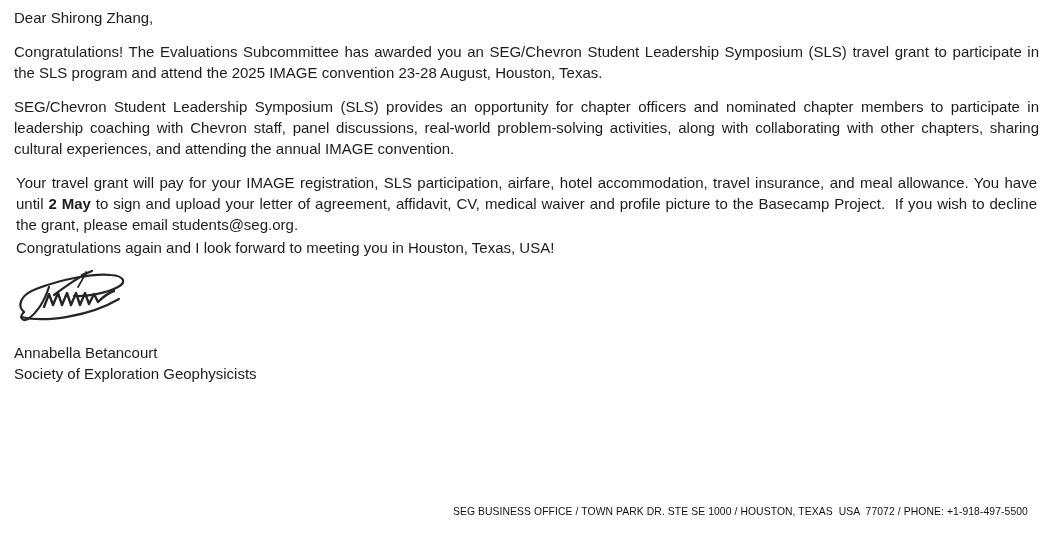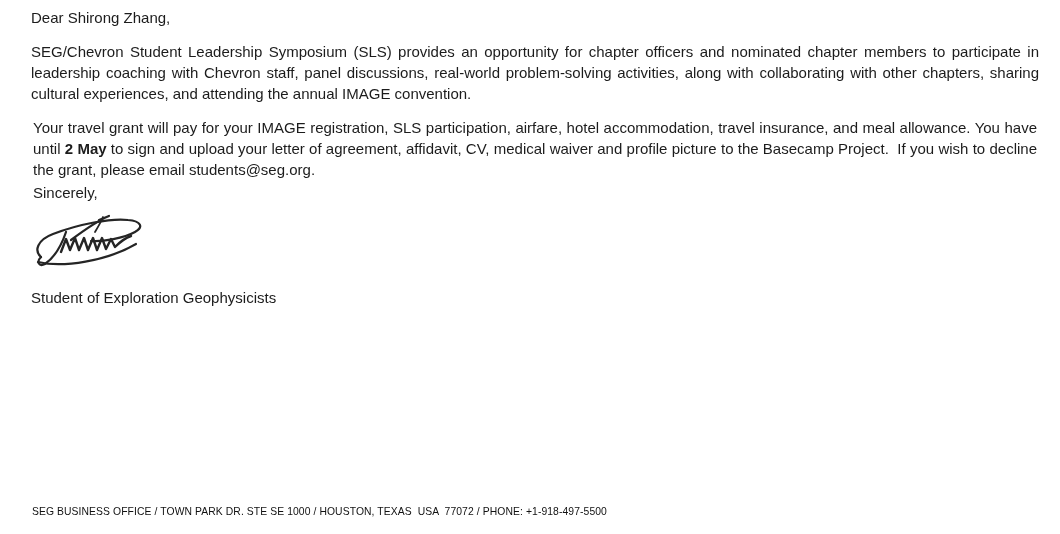--- a/index.html
+++ b/index.html
@@ -6,21 +6,21 @@
   html, body {
     width: 1060px;
     height: 534px;
     background: #ffffff;
     font-family: "Liberation Sans", sans-serif;
     color: #1c1c1c;
     overflow: hidden;
     position: relative;
   }
   .letter {
-    padding: 7px 21px 0 31px;
+    padding: 7px 21px 0 14px;
     font-size: 15px;
     line-height: 21px;
   }
   .letter p {
     text-align: justify;
     margin: 0 0 13px 0;
   }
   .letter p.tight {
     margin: 2px;
   }
@@ -32,64 +32,66 @@
   }
   .sig-block p {
     margin: 0;
     text-align: left;
   }
   .footer {
     position: absolute;
     left: 0;
     right: 0;
     top: 505px;
-    text-align: left;
+    text-align: right;
     font-size: 11.5px;
     color: #111;
   }
   .footer .condensed {
     display: inline-block;
     transform: scaleX(0.9);
     transform-origin: center;
     letter-spacing: 0.1px;
     white-space: pre;
   }
 </style>
 </head>
 <body>
 
 <div class="letter">
 
   <p>Dear Shirong Zhang,</p>
 
+  <p>Congratulations! The Evaluations Subcommittee has awarded you an SEG/Chevron Student Leadership Symposium (SLS) travel grant to participate in the SLS program and attend the 2025 IMAGE convention 23-28 August, Houston, Texas.</p>
 
   <p>SEG/Chevron Student Leadership Symposium (SLS) provides an opportunity for chapter officers and nominated chapter members to participate in leadership coaching with Chevron staff, panel discussions, real-world problem-solving activities, along with collaborating with other chapters, sharing cultural experiences, and attending the annual IMAGE convention.</p>
 
   <p class="tight"><span class="pre">Your travel grant will pay for your IMAGE registration, SLS participation, airfare, hotel accommodation, travel insurance, and meal allowance. You have until </span><b>2 May</b><span class="pre"> to sign and upload your letter of agreement, affidavit, CV, medical waiver and profile picture to the Basecamp Project.  If you wish to decline the grant, please email students@seg.org.</span></p>
 
+  <p class="tight">Congratulations again and I look forward to meeting you in Houston, Texas, USA!</p>
 
-  <p class="tight">Sincerely,</p>
 
   <div class="signature-wrap">
     <svg width="122" height="60" viewBox="0 0 122 60" fill="none" stroke="#252525" stroke-linecap="round" stroke-linejoin="round">
 
       <path stroke-width="2.2" d="M10 46 C3 40 6 29 22 23 C48 13 80 7 97 9 C110 10 113 16 104 21 C93 27 72 31 60 30"></path>
 
       <path stroke-width="2.2" d="M40 29 C52 20 66 10 78 5 L68 9"></path>
       <path stroke-width="1.8" d="M72 6 C70 11 67 16 64 21"></path>
 
       <path stroke-width="2.4" d="M30 41 L35 28 L39 39 L44 27 L48 39 L53 27 L57 39 L62 27 L66 39 L71 27 L75 38 L80 28 L84 36 C89 31 94 27 100 25"></path>
 
       <path stroke-width="2.2" d="M35 21 C31 33 24 46 14 53 C8 56 5 51 10 46"></path>
 
       <path stroke-width="2.2" d="M7 51 C32 57 76 50 105 33"></path>
     </svg>
   </div>
 
   <div class="sig-block">
-    <p>Student of Exploration Geophysicists</p>
+    <p>Annabella Betancourt</p>
+    <p>Society of Exploration Geophysicists</p>
   </div>
 
 </div>
 
 <div class="footer">
   <span class="condensed">SEG BUSINESS OFFICE / TOWN PARK DR. STE SE 1000 / HOUSTON, TEXAS  USA  77072 / PHONE: +1-918-497-5500</span>
 </div>
 
 </body></html>

